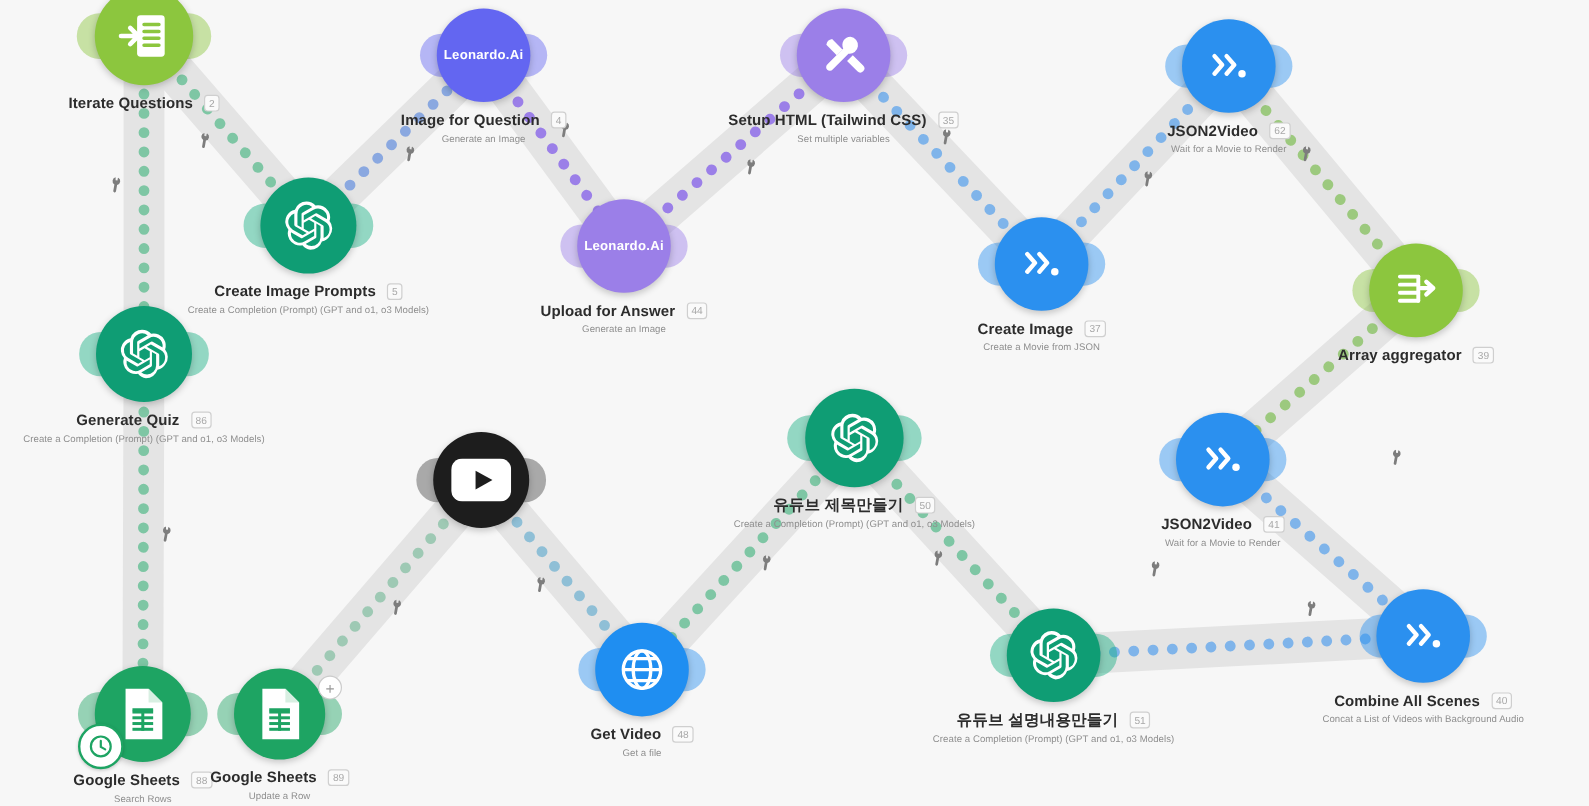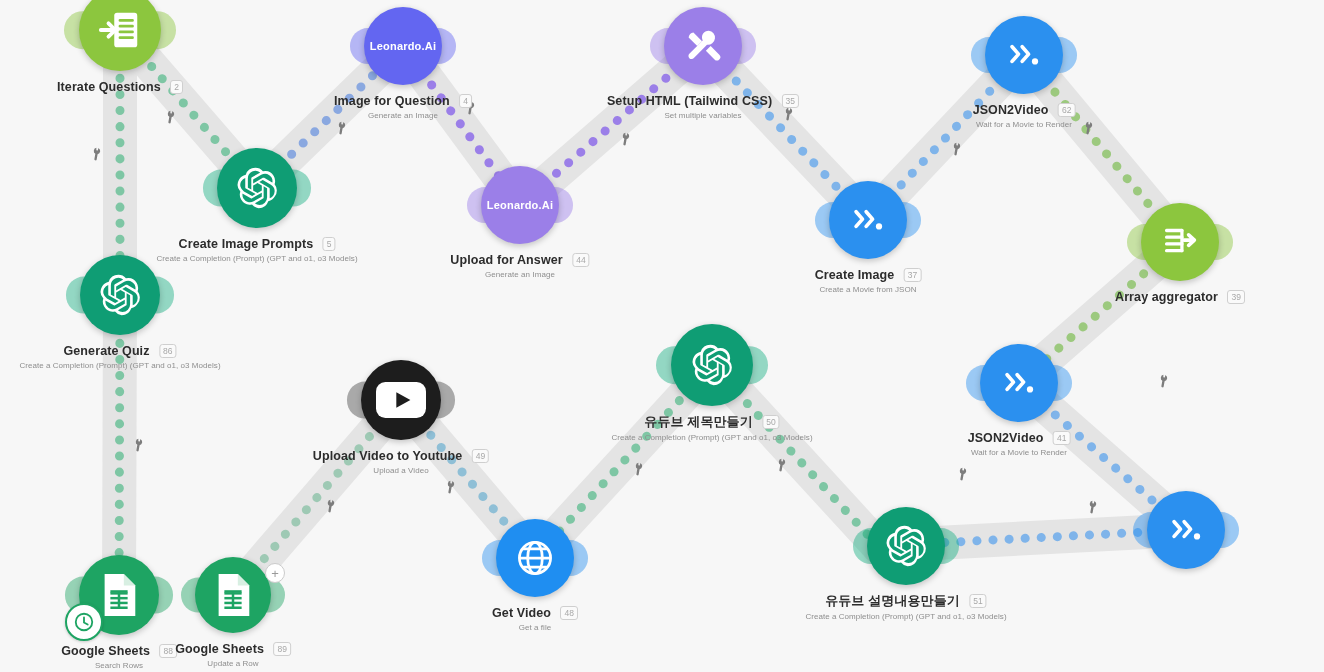--- a/index.html
+++ b/index.html
@@ -334,25 +334,20 @@
       <div class="node" style="left: 401px; top: 400px; --d: 80px;">
     <div class="bubble c-dark">
       <div class="ear l e-dark"></div>
       <div class="ear r e-dark"></div>
       <svg class="glyph" width="50" height="36" viewBox="0 0 64 46">
         <rect x="0" y="0" width="64" height="46" rx="12" fill="#fff"></rect>
         <path d="M26 13l18 10-18 10z" fill="#1d1d1d"></path>
       </svg>
 
     </div>
-    <div class="label">
-      <span class="title">Upload Video to Youtube</span>
-      <span class="badge">49</span>
-      <span class="sub">Upload a Video</span>
-    </div>
       </div>
       <div class="node ko" style="left: 712px; top: 365px; --d: 82px;">
     <div class="bubble c-teal">
       <div class="ear l e-teal"></div>
       <div class="ear r e-teal"></div>
       <svg class="glyph" width="44" height="44" viewBox="0 0 24 24" fill="#fff">
         <path d="M21.6 9.9a5.4 5.4 0 0 0-.47-4.45 5.5 5.5 0 0 0-5.9-2.62A5.45 5.45 0 0 0 11.1 1a5.5 5.5 0 0 0-5.24 3.8 5.43 5.43 0 0 0-3.63 2.63 5.48 5.48 0 0 0 .68 6.44 5.4 5.4 0 0 0 .46 4.45 5.5 5.5 0 0 0 5.91 2.62A5.44 5.44 0 0 0 12.9 23a5.5 5.5 0 0 0 5.24-3.81 5.43 5.43 0 0 0 3.63-2.63 5.48 5.48 0 0 0-.17-6.66zm-8.2 11.4a4.08 4.08 0 0 1-2.62-.94l.13-.07 4.35-2.5a.71.71 0 0 0 .36-.62v-6.1l1.84 1.06a.07.07 0 0 1 .04.05v5.06a4.1 4.1 0 0 1-4.1 4.06zM4.6 17.74a4.07 4.07 0 0 1-.49-2.73l.13.08 4.35 2.5a.7.7 0 0 0 .71 0l5.31-3.06v2.12a.07.07 0 0 1-.03.06l-4.4 2.53a4.1 4.1 0 0 1-5.58-1.5zM3.46 8.3a4.08 4.08 0 0 1 2.13-1.79v5.15a.7.7 0 0 0 .35.61l5.3 3.06-1.84 1.06a.07.07 0 0 1-.06 0L4.9 13.85a4.1 4.1 0 0 1-1.5-5.56zm15.1 3.52-5.3-3.09 1.83-1.06a.07.07 0 0 1 .07 0l4.4 2.54a4.09 4.09 0 0 1-.63 7.38v-5.16a.72.72 0 0 0-.37-.61zm1.83-2.76-.13-.08-4.34-2.52a.71.71 0 0 0-.72 0L9.9 9.53V7.4a.06.06 0 0 1 .02-.06l4.4-2.53a4.09 4.09 0 0 1 6.07 4.24zM8.9 12.85 7.06 11.8a.07.07 0 0 1-.04-.05V6.69a4.09 4.09 0 0 1 6.7-3.14l-.13.07-4.35 2.5a.71.71 0 0 0-.36.62zm1-2.15 2.36-1.36 2.37 1.36v2.73l-2.36 1.36-2.37-1.36z"></path>
       </svg>
 
     </div>
@@ -391,21 +386,21 @@
         <path d="M7 24h34M10.5 14h27M10.5 34h27"></path>
       </svg>
 
     </div>
     <div class="label">
       <span class="title">Get Video</span>
       <span class="badge">48</span>
       <span class="sub">Get a file</span>
     </div>
       </div>
-      <div class="node ko" style="left: 906px; top: 546px; --d: 78px;">
+      <div class="node ko" style="left: 878px; top: 546px; --d: 78px;">
     <div class="bubble c-teal">
       <div class="ear l e-teal"></div>
       <div class="ear r e-teal"></div>
       <svg class="glyph" width="44" height="44" viewBox="0 0 24 24" fill="#fff">
         <path d="M21.6 9.9a5.4 5.4 0 0 0-.47-4.45 5.5 5.5 0 0 0-5.9-2.62A5.45 5.45 0 0 0 11.1 1a5.5 5.5 0 0 0-5.24 3.8 5.43 5.43 0 0 0-3.63 2.63 5.48 5.48 0 0 0 .68 6.44 5.4 5.4 0 0 0 .46 4.45 5.5 5.5 0 0 0 5.91 2.62A5.44 5.44 0 0 0 12.9 23a5.5 5.5 0 0 0 5.24-3.81 5.43 5.43 0 0 0 3.63-2.63 5.48 5.48 0 0 0-.17-6.66zm-8.2 11.4a4.08 4.08 0 0 1-2.62-.94l.13-.07 4.35-2.5a.71.71 0 0 0 .36-.62v-6.1l1.84 1.06a.07.07 0 0 1 .04.05v5.06a4.1 4.1 0 0 1-4.1 4.06zM4.6 17.74a4.07 4.07 0 0 1-.49-2.73l.13.08 4.35 2.5a.7.7 0 0 0 .71 0l5.31-3.06v2.12a.07.07 0 0 1-.03.06l-4.4 2.53a4.1 4.1 0 0 1-5.58-1.5zM3.46 8.3a4.08 4.08 0 0 1 2.13-1.79v5.15a.7.7 0 0 0 .35.61l5.3 3.06-1.84 1.06a.07.07 0 0 1-.06 0L4.9 13.85a4.1 4.1 0 0 1-1.5-5.56zm15.1 3.52-5.3-3.09 1.83-1.06a.07.07 0 0 1 .07 0l4.4 2.54a4.09 4.09 0 0 1-.63 7.38v-5.16a.72.72 0 0 0-.37-.61zm1.83-2.76-.13-.08-4.34-2.52a.71.71 0 0 0-.72 0L9.9 9.53V7.4a.06.06 0 0 1 .02-.06l4.4-2.53a4.09 4.09 0 0 1 6.07 4.24zM8.9 12.85 7.06 11.8a.07.07 0 0 1-.04-.05V6.69a4.09 4.09 0 0 1 6.7-3.14l-.13.07-4.35 2.5a.71.71 0 0 0-.36.62zm1-2.15 2.36-1.36 2.37 1.36v2.73l-2.36 1.36-2.37-1.36z"></path>
       </svg>
 
     </div>
     <div class="label">
       <span class="title">유듀브 설명내용만들기</span>
@@ -418,20 +413,25 @@
       <div class="ear l e-blue"></div>
       <div class="ear r e-blue"></div>
       <svg class="glyph" width="44" height="44" viewBox="0 0 48 48" fill="none">
         <g stroke="#fff" stroke-width="4" stroke-linecap="round" stroke-linejoin="round">
           <path d="M11 15l7 8-7 8"></path>
               <path d="M22 15l7 8-7 8"></path>
         </g>
         <circle cx="36" cy="31" r="3.4" fill="#fff"></circle>
       </svg>
 
+    </div>
+    <div class="label">
+      <span class="title">Combine All Scenes</span>
+      <span class="badge">40</span>
+      <span class="sub">Concat a List of Videos with Background Audio</span>
     </div>
       </div>
       <div class="node" style="left: 119px; top: 595px; --d: 80px;">
     <div class="bubble c-sheets">
       <div class="ear l e-sheets"></div>
       <div class="ear r e-sheets"></div>
       <svg class="glyph" width="40" height="46" viewBox="0 0 40 48">
         <path d="M5 2h20l12 12v32H5z" fill="#fff"></path>
         <path d="M25 2l12 12H25z" fill="#d8efe2"></path>
         <g fill="#1ea463">

